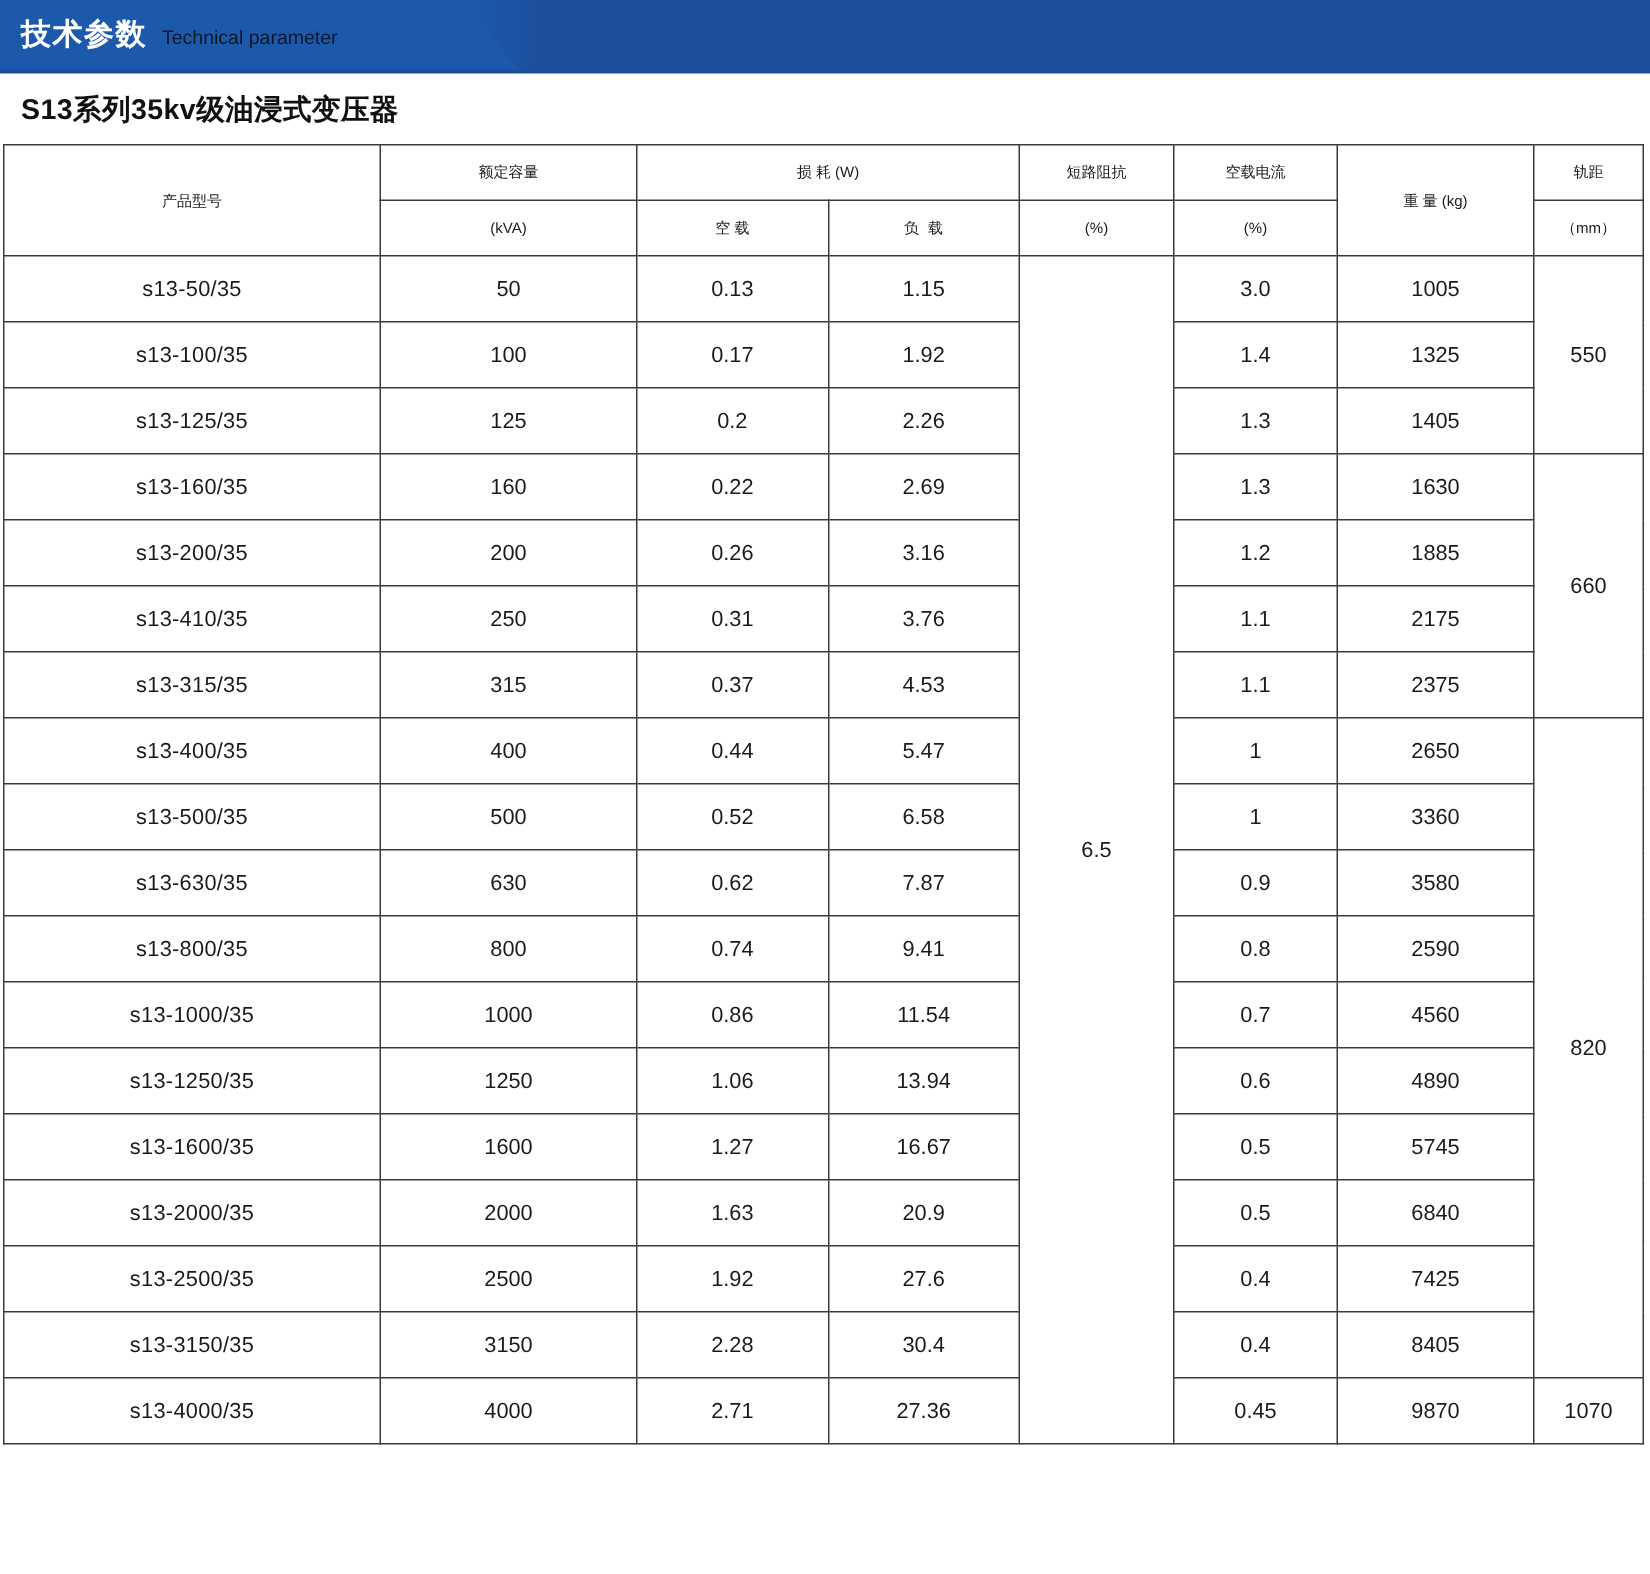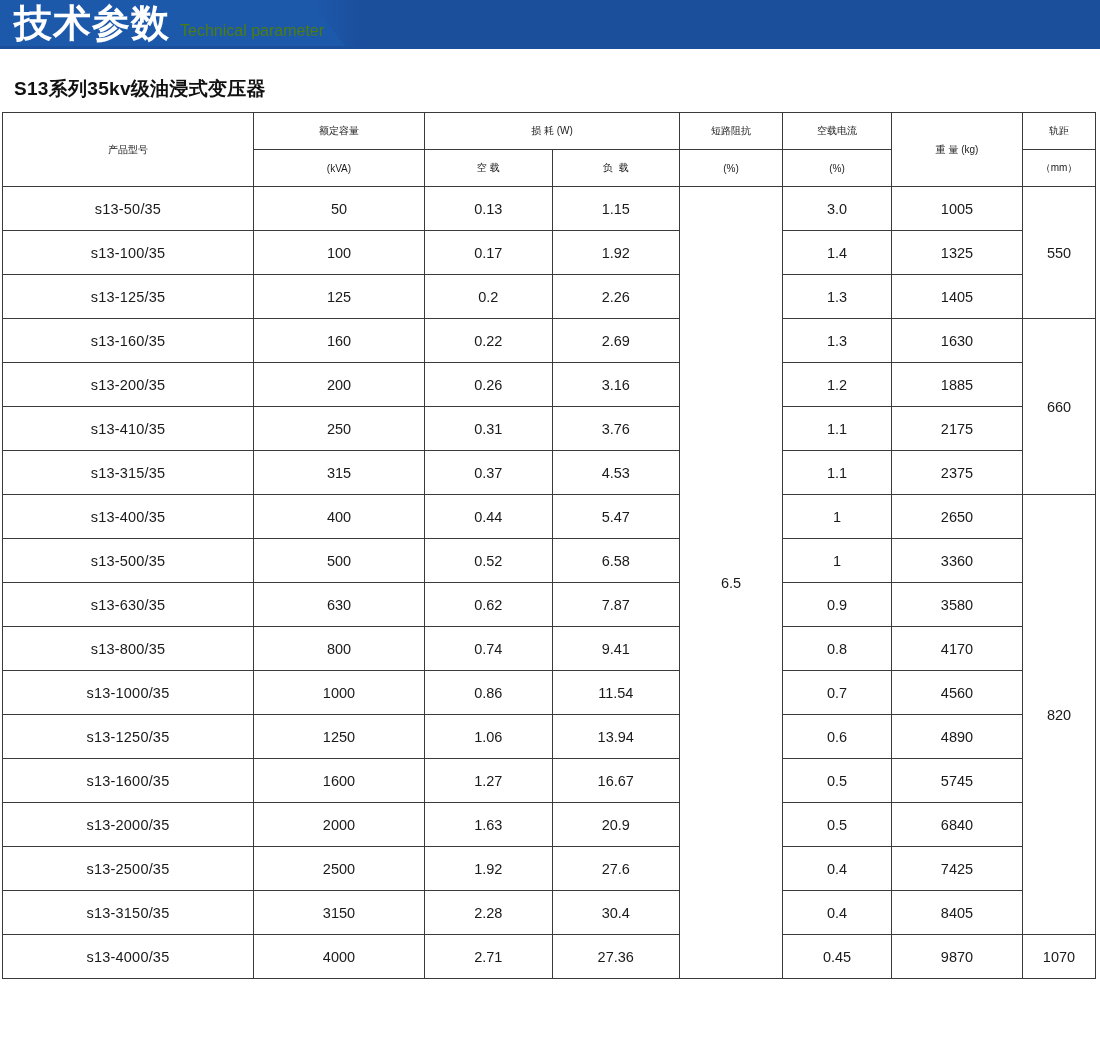--- a/index.html
+++ b/index.html
@@ -60,36 +60,36 @@
   .banner-text-wrap {
     position: absolute;
     left: 14px;
     top: 0;
     height: 46px;
     display: flex;
     align-items: baseline;
     z-index: 3;
   }
   .banner-cn {
-    font-size: 38px;
+    font-size: 20px;
     font-weight: bold;
     color: #ffffff;
     letter-spacing: 1px;
     line-height: 46px;
   }
   .banner-en {
-    font-size: 16px;
-    color: #4d7c0f;
+    font-size: 13px;
+    color: #0f172a;
     margin-left: 10px;
     line-height: 46px;
   }
 
   
   .doc-title {
-    margin: 24px 0 10px 14px;
+    margin: 8px 0 10px 14px;
     font-size: 19px;
     font-weight: bold;
     color: #111111;
     letter-spacing: 0.3px;
   }
 
   
   .table-wrap {
     margin: 0 2px 0 2px;
     width: 1096px;
@@ -245,21 +245,21 @@
           <td>7.87</td>
           <td>0.9</td>
           <td>3580</td>
         </tr>
         <tr>
           <td class="cell-model">s13-800/35</td>
           <td>800</td>
           <td>0.74</td>
           <td>9.41</td>
           <td>0.8</td>
-          <td>4170</td>
+          <td>2590</td>
         </tr>
         <tr>
           <td class="cell-model">s13-1000/35</td>
           <td>1000</td>
           <td>0.86</td>
           <td>11.54</td>
           <td>0.7</td>
           <td>4560</td>
         </tr>
         <tr>

